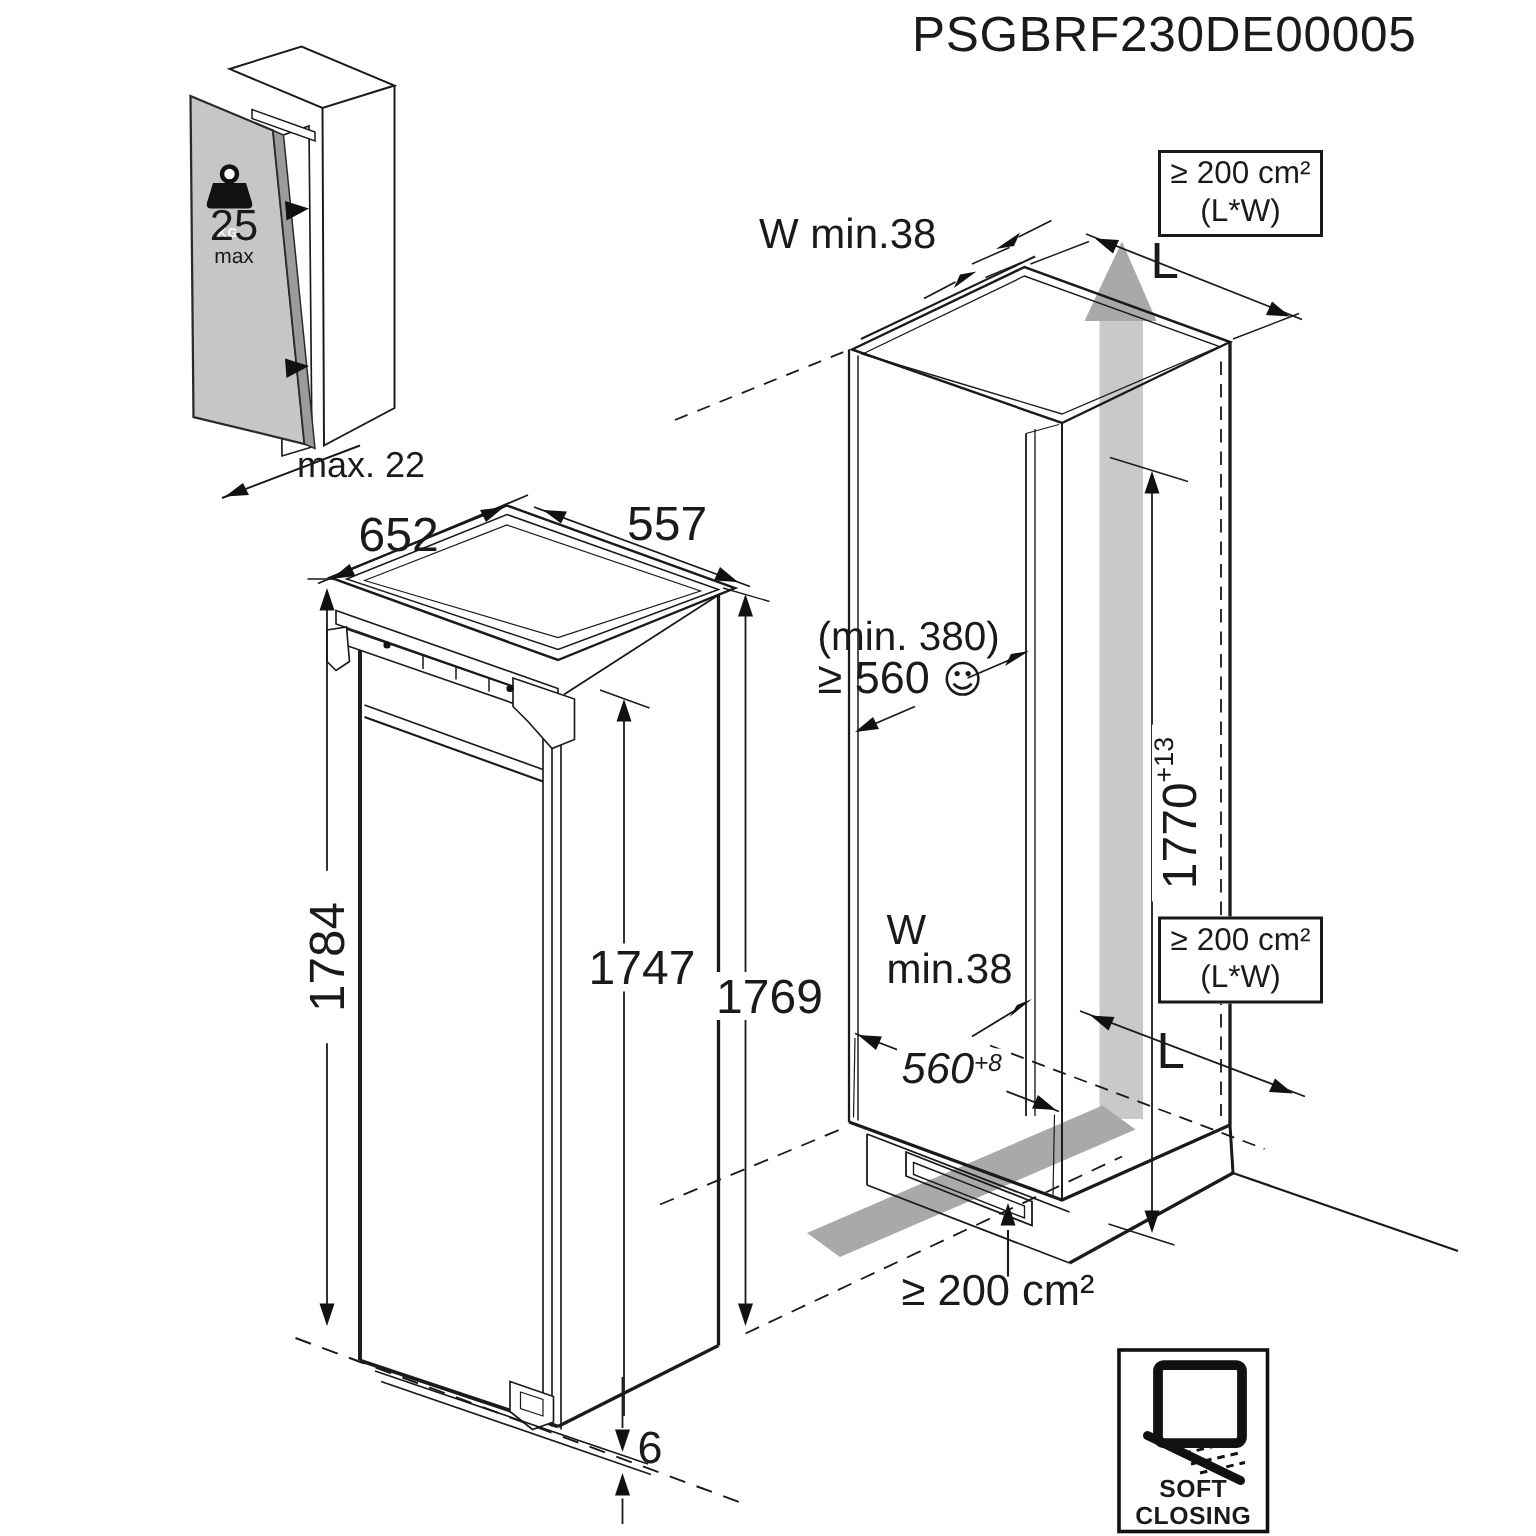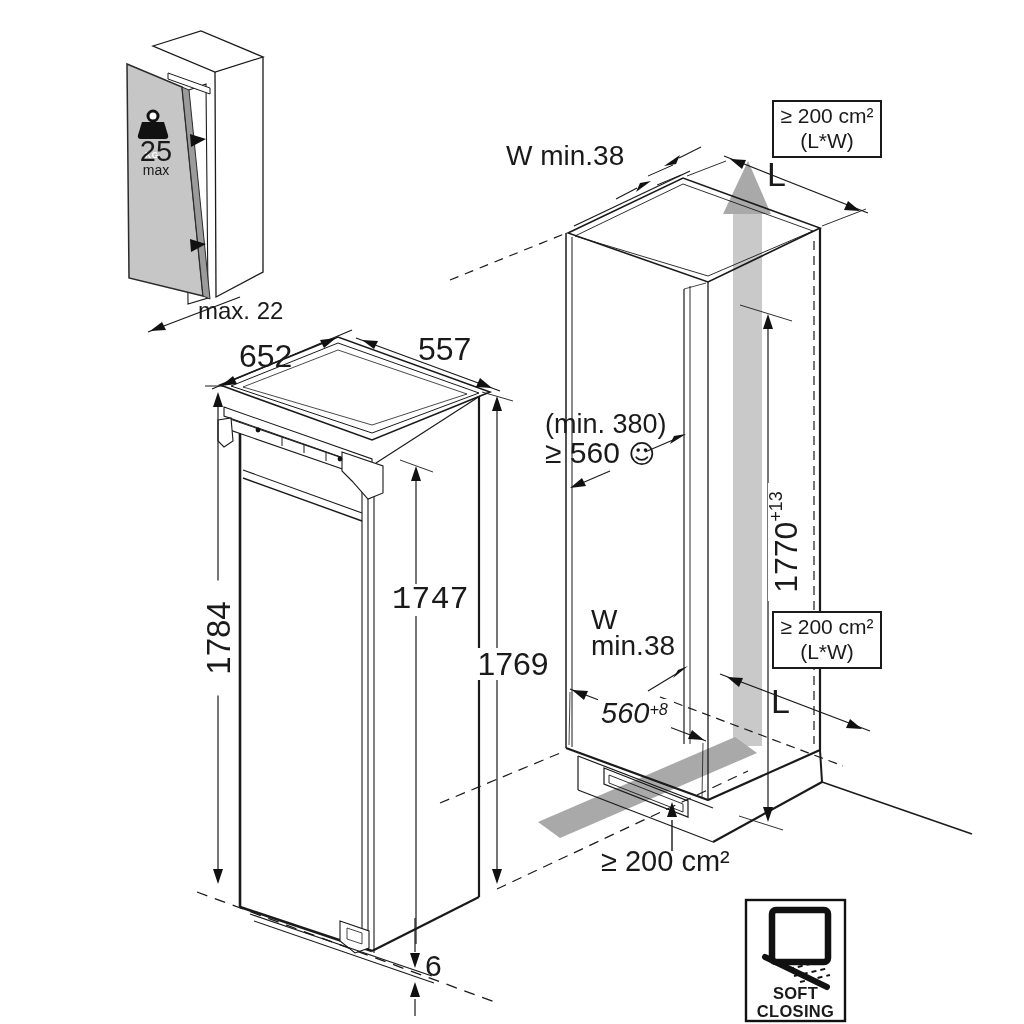--- a/index.html
+++ b/index.html
@@ -176,30 +176,31 @@
   </g>
 
   <g fill="none" stroke="#111">
     <rect x="746" y="900" width="99" height="121" stroke-width="2.4" fill="#fff"></rect>
     <rect x="772" y="910" width="56" height="52" rx="4" stroke-width="6.5"></rect>
     <path d="M765,957 L827,987" stroke-width="6" stroke-linecap="round"></path>
     <path d="M789,969 L827,960 M794,976 L829,968 M800,982 L830,975" stroke-width="2" stroke-dasharray="5 4"></path>
   </g>
 </svg>
 
+<div class="lbl title" style="left:608px;top:6px;">PSGBRF230DE00005</div>
 
 <div class="kgtxt" style="left:145px;top:127px;">KG</div>
 <div class="lbl ctr" style="left:134px;top:137px;width:44px;font-size:29px;">25</div>
 <div class="lbl ctr" style="left:134px;top:163px;width:44px;font-size:14px;">max</div>
 <div class="lbl" style="left:198px;top:299px;font-size:24px;">max. 22</div>
 
 <div class="lbl dim32" style="left:239px;top:340px;">652</div>
 <div class="lbl dim32" style="left:406px;top:333px;margin-left:12px;">557</div>
 <div class="lbl rot dim32" style="left:160px;top:620px;width:115px;height:36px;font-size:33px;">1784</div>
-<div class="lbl dim32 wbg ctr" style="left:389px;top:584px;width:72px;font-family:Liberation Mono, monospace;">1747</div>
+<div class="lbl dim32 wbg ctr" style="left:389px;top:629px;width:72px;">1747</div>
 <div class="lbl dim32 wbg ctr" style="left:474px;top:648px;width:72px;">1769</div>
 <div class="lbl" style="left:425px;top:951px;font-size:30px;">6</div>
 
 <div class="lbl" style="left:506px;top:142px;font-size:28px;">W min.38</div>
 <div class="box200" style="left:772px;top:100px;width:106px;height:54px;">
   <span>≥ 200 cm²</span>
   <span>(L*W)</span>
 </div>
 <div class="lbl" style="left:767px;top:157px;font-size:34px;">L</div>
 

